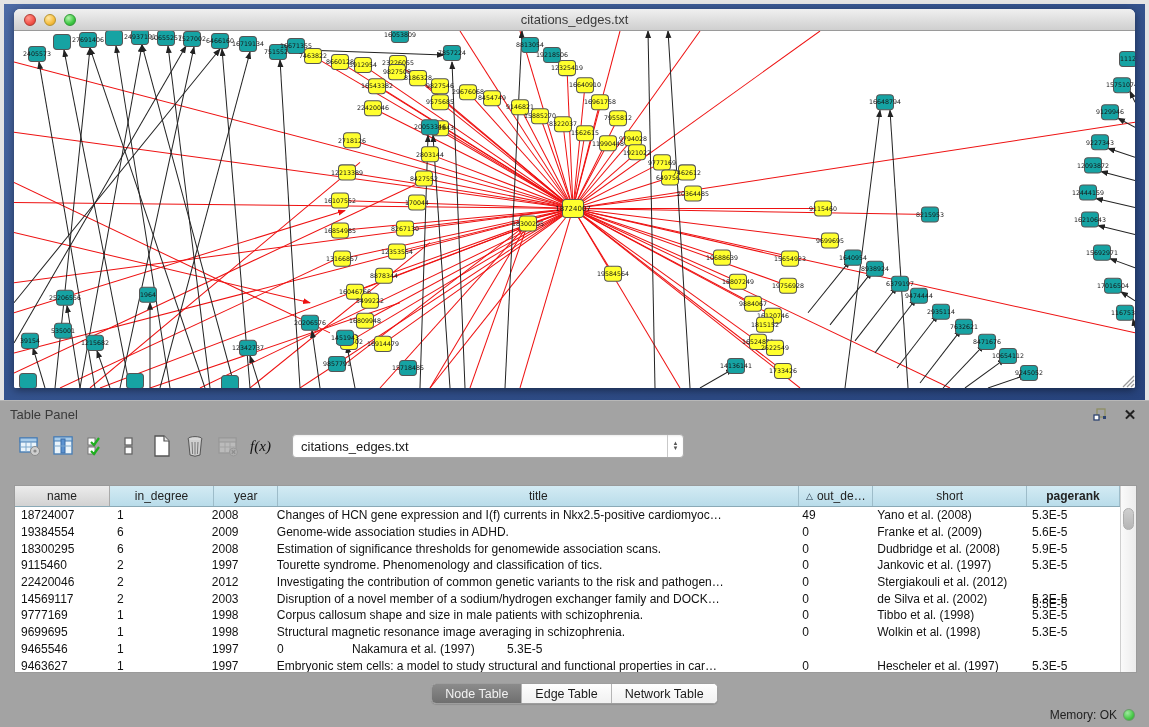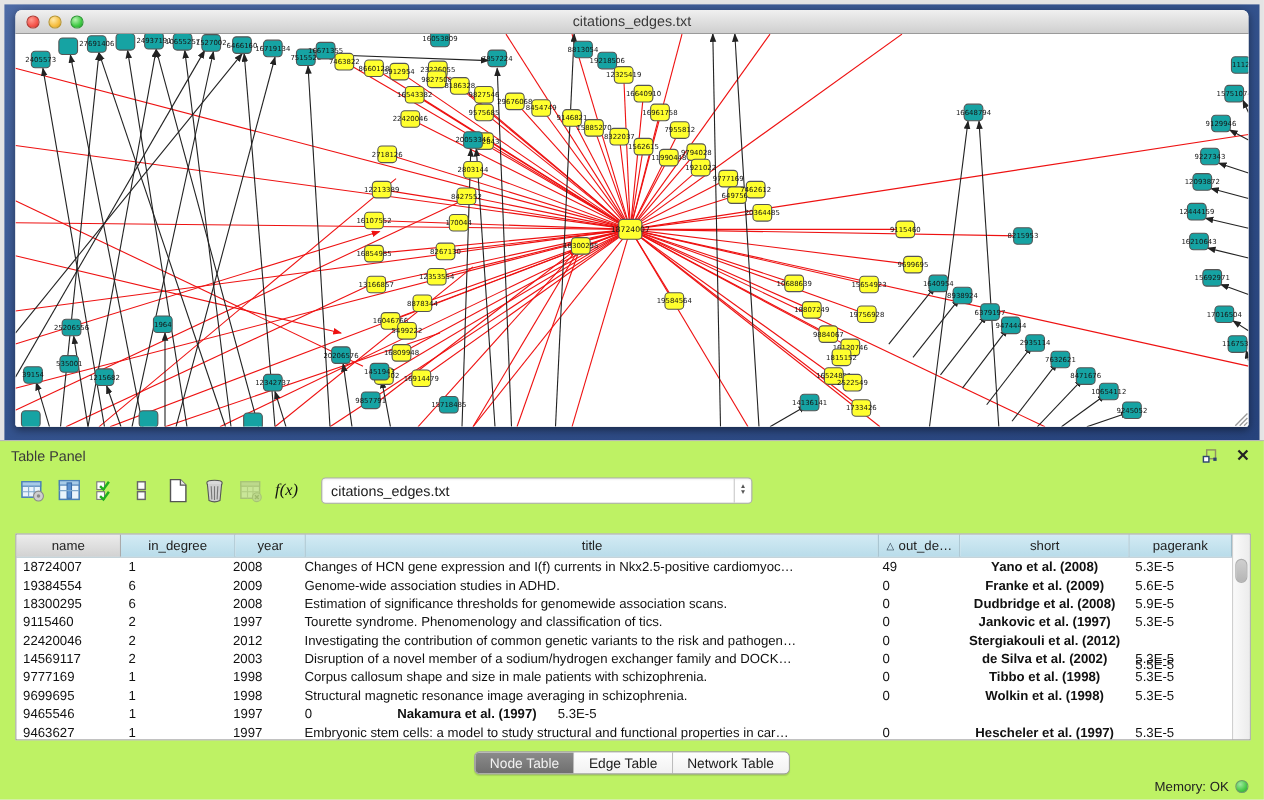--- a/index.html
+++ b/index.html
@@ -18,21 +18,21 @@
   .lights { position:absolute; left:10px; top:5px; display:flex; gap:8px; }
   .light { width:12px; height:12px; border-radius:50%; }
   .light.r { background:radial-gradient(circle at 35% 30%,#ff9a8f,#f4534a 60%,#c63a31); border:1px solid #b03a32;}
   .light.y { background:radial-gradient(circle at 35% 30%,#ffe9a8,#f6bd3e 60%,#cf9a27); border:1px solid #b8952f;}
   .light.g { background:radial-gradient(circle at 35% 30%,#b6f3b0,#3ec943 60%,#2c9a33); border:1px solid #2f9a36;}
   #win-title { flex:1; text-align:center; font-size:13px; color:#3a3a3a; }
   #canvas { flex:1; position:relative; background:#fff; overflow:hidden; border-radius:0 0 2px 2px;}
   #netsvg { position:absolute; left:0; top:0; width:100%; height:100%; }
 
   
-  #panel { position:absolute; left:0; top:400px; width:1149px; height:327px; background:#bef264;
+  #panel { position:absolute; left:0; top:400px; width:1149px; height:327px; background:#a3a3a3;
            border-top:1px solid #b8b8b8; }
   #panel-header { height:27px; display:flex; align-items:center; padding:0 10px; }
   #panel-title { font-size:13px; color:#3a3a3a; flex:1; }
   .panel-hicons { display:flex; align-items:center; gap:12px; }
   .picon { width:18px; height:16px; display:flex; align-items:center; justify-content:center; cursor:default; }
   .close-x { font-size:15px; font-weight:bold; color:#222; line-height:14px; }
 
   #toolbar { height:36px; display:flex; align-items:center; padding:0 0 0 16px; gap:6px; }
   .tbtn { width:27px; height:27px; display:flex; align-items:center; justify-content:center; border-radius:3px; }
   .tbtn.disabled { opacity:.45; }
@@ -48,21 +48,21 @@
                background:#fff; border:1px solid #9a9a9a; display:flex; }
   #tablemain { flex:1; display:flex; flex-direction:column; overflow:hidden; }
   #thead { height:21px; display:flex; flex:0 0 21px; border-bottom:1px solid #8aa9b6; }
   .th { display:flex; align-items:center; justify-content:center; font-size:12px; color:#222;
         background:linear-gradient(#d3ebf4,#b9dcEA); border-right:1px solid #9dbcc9; }
   .th.first { background:linear-gradient(#ececec,#d2d2d2); border-right:1px solid #aaa; }
   .sort-tri { font-size:9px; margin-right:4px; color:#234; }
   #tbody { flex:1; }
   .tr { height:16.7px; display:flex; align-items:center; background:#fff; }
   .td { font-size:12px; color:#111; padding:0 4px 0 6px; white-space:nowrap; overflow:hidden; }
-  .td.center { text-align:center;font-weight:bold; }
+  .td.center { text-align:left; }
   #vscroll { flex:0 0 16px; background:linear-gradient(90deg,#fafafa,#ececec); border-left:1px solid #cfcfcf; position:relative; }
   #vthumb { position:absolute; left:2px; top:22px; width:11px; height:22px; border-radius:6px;
             background:linear-gradient(#cfcfcf,#b5b5b5); border:1px solid #adadad; }
 
   #tabbar { position:absolute; left:0; top:282px; width:100%; display:flex; justify-content:center; }
   #segment { display:flex; border:1px solid #9e9e9e; border-radius:5px; overflow:hidden; height:21px;
              background:#fdfdfd; box-shadow:0 1px 1px rgba(0,0,0,.12); }
   .seg { padding:0 13px; font-size:12.5px; display:flex; align-items:center; color:#1c1c1c;
          border-right:1px solid #b5b5b5; background:linear-gradient(#fefefe,#f1f1f1); }
   .seg:last-child { border-right:none; }
@@ -782,21 +782,21 @@
           <div class="th" style="width: 526px;">
             <span>title</span>
           </div>
           <div class="th" style="width: 75px;">
             <span class="sort-tri">△</span>
             <span>out_de…</span>
           </div>
           <div class="th" style="width: 155px;">
             <span>short</span>
           </div>
-          <div class="th" style="width: 94px;">
+          <div class="th" style="width: 94px; font-weight: bold;">
             <span>pagerank</span>
           </div>
         </div>
       <div id="tbody">
           <div class="tr">
             <div class="td" style="width: 96px;">18724007</div>
             <div class="td" style="width: 95px;">1</div>
             <div class="td" style="width: 65px;">2008</div>
             <div class="td" style="width: 526px;">Changes of HCN gene expression and I(f) currents in Nkx2.5-positive cardiomyoc…</div>
             <div class="td" style="width: 75px;">49</div>

